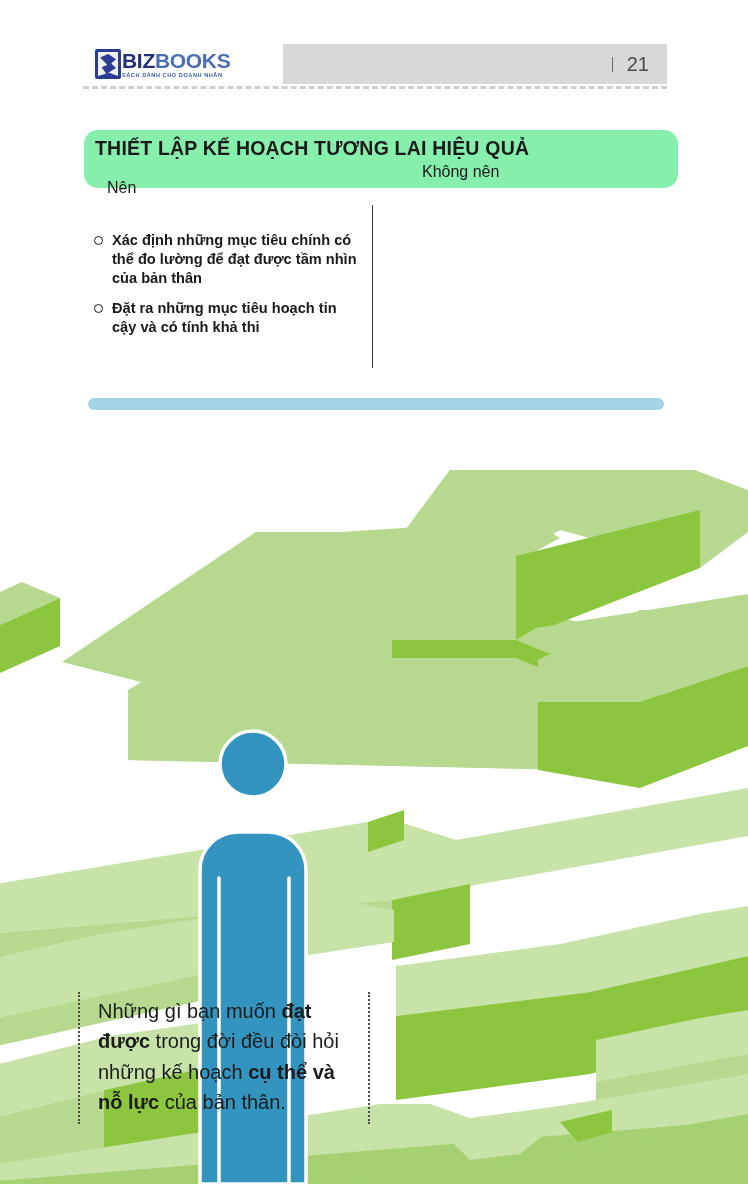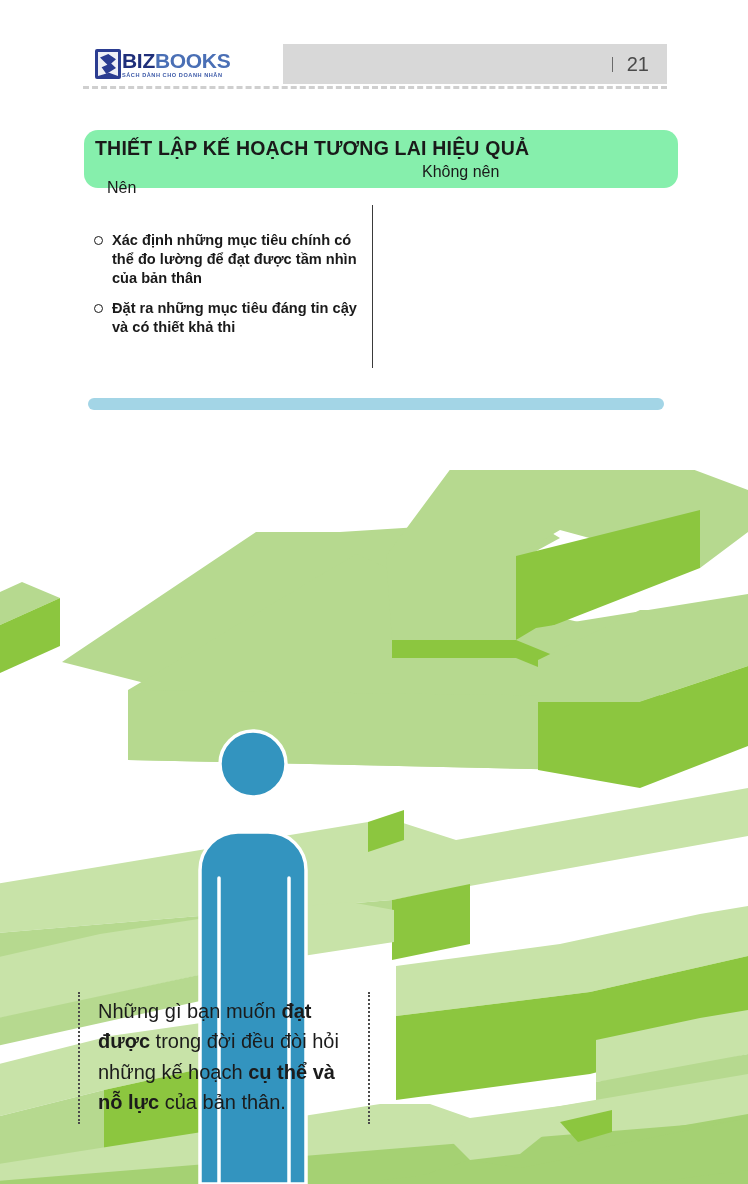--- a/index.html
+++ b/index.html
@@ -274,21 +274,21 @@
   <div id="lists">
     <div id="divider"></div>
 
     <div class="col" id="col-left">
       <div class="bullet-item">
         <span class="bullet-mark"></span>
         <span class="bullet-text">Xác định những mục tiêu chính có thể đo lường để đạt được tầm nhìn của bản thân</span>
       </div>
       <div class="bullet-item">
         <span class="bullet-mark"></span>
-        <span class="bullet-text">Đặt ra những mục tiêu đáng tin cậy và có thiết khả thi</span>
+        <span class="bullet-text">Đặt ra những mục tiêu hoạch tin cậy và có tính khả thi</span>
       </div>
     </div>
 
   </div>
 
   <div id="closing-bar"></div>
 
   <div id="illustration">
     <svg width="748" height="714" viewBox="0 0 748 714" xmlns="http://www.w3.org/2000/svg">
       <rect x="0" y="0" width="748" height="714" fill="#ffffff"></rect>

